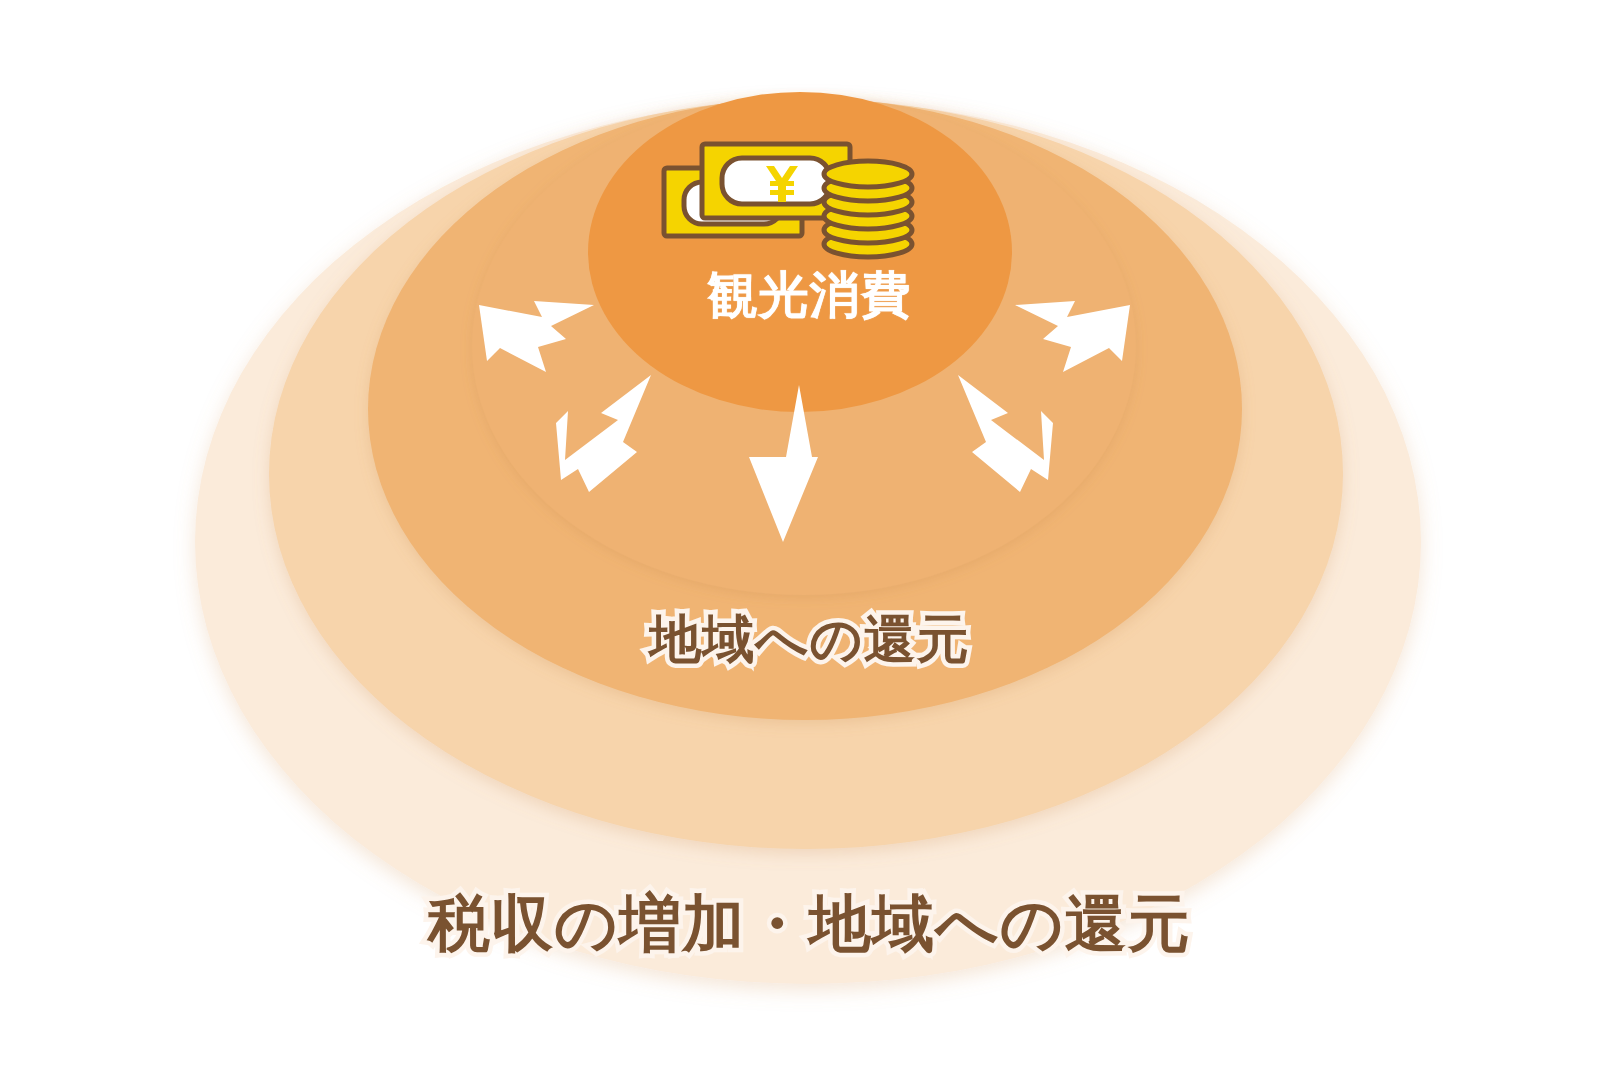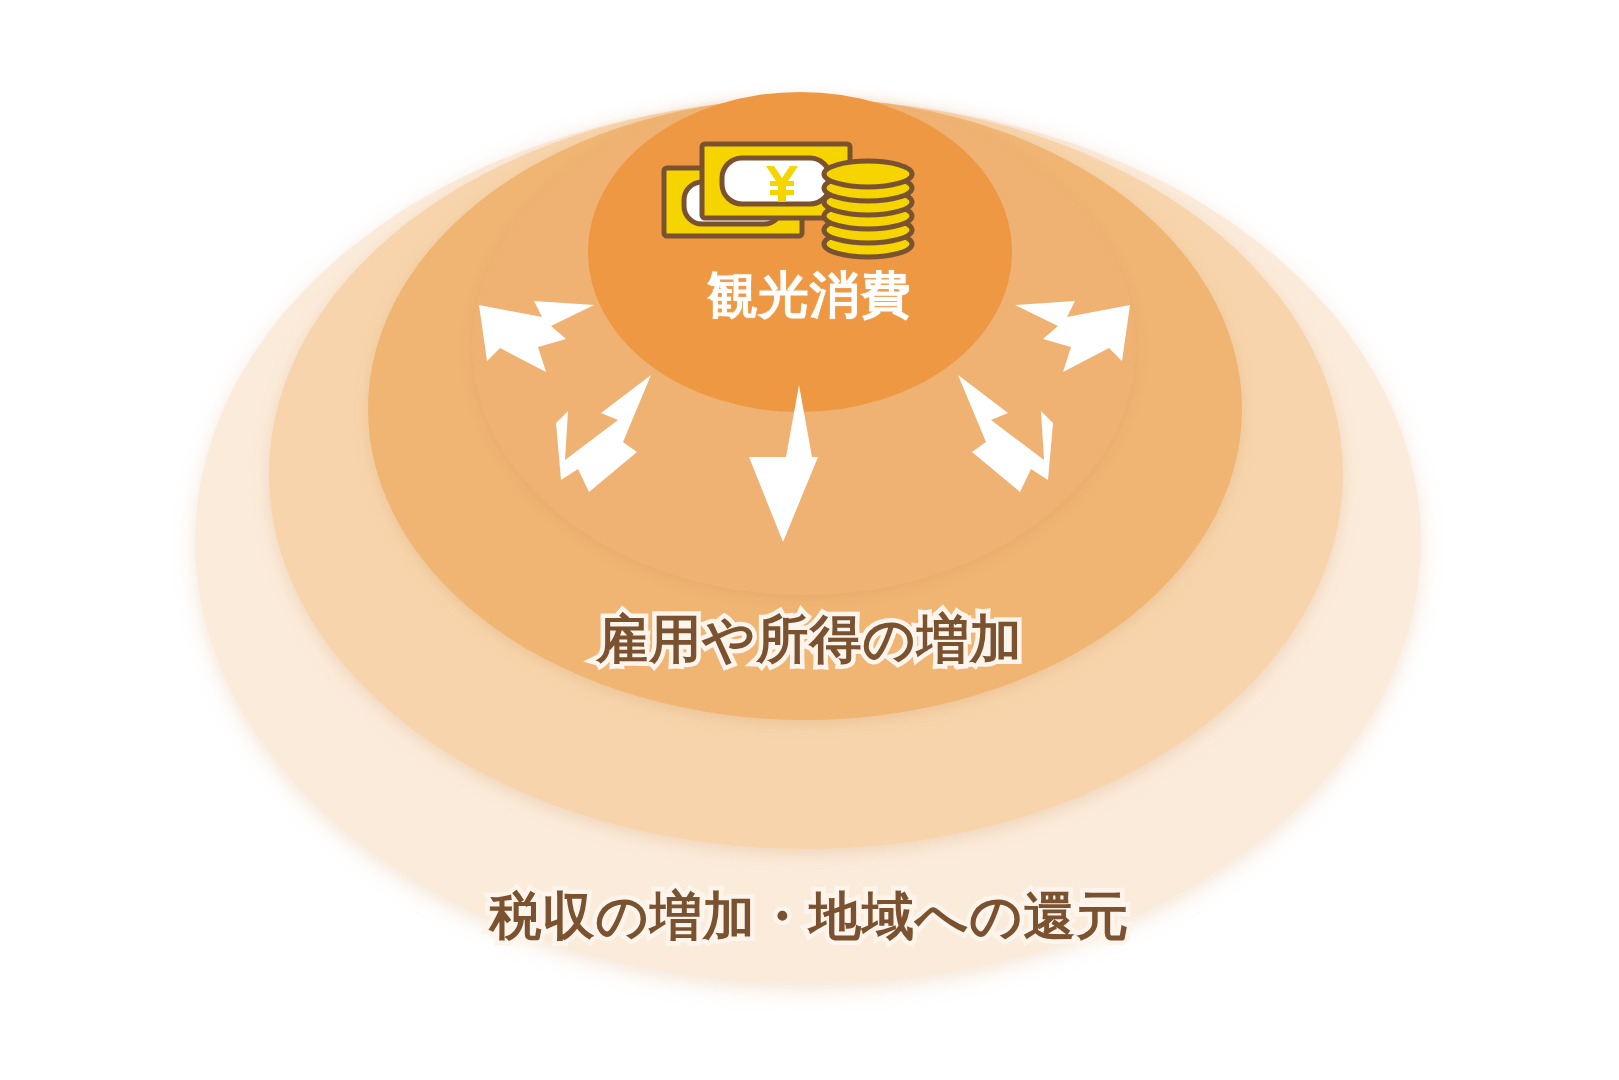--- a/index.html
+++ b/index.html
@@ -54,21 +54,21 @@
     color: #7A5230;
     -webkit-text-stroke: 9px #fdf4ec;
     paint-order: stroke fill;
     text-shadow:
       -1px -1px 0 #fdf4ec,  1px -1px 0 #fdf4ec,
       -1px  1px 0 #fdf4ec,  1px  1px 0 #fdf4ec;
   }
 
   .label-l1 { top: 605px; font-size: 52px; }
   .label-l2 { top: 745px; font-size: 52px; }
-  .label-l3 { top: 882px; font-size: 52px; }
+  .label-l3 { top: 882px; font-size: 62px; }
 
   
   #money-icon {
     position: absolute;
     left: 660px;
     top: 138px;
     width: 260px;
     height: 126px;
   }
   #money-icon svg { display: block; width: 260px; height: 126px; }
@@ -156,18 +156,18 @@
         <ellipse cx="208" cy="78" rx="44" ry="13" fill="#F5D400" stroke="#7A5230" stroke-width="5"></ellipse>
         <ellipse cx="208" cy="64" rx="44" ry="13" fill="#F5D400" stroke="#7A5230" stroke-width="5"></ellipse>
         <ellipse cx="208" cy="50" rx="44" ry="13" fill="#F5D400" stroke="#7A5230" stroke-width="5"></ellipse>
         <ellipse cx="208" cy="36" rx="44" ry="13" fill="#F5D400" stroke="#7A5230" stroke-width="5"></ellipse>
       </g>
     </svg>
   </div>
 
   <div class="ring-label label-center">観光消費</div>
 
-  <div class="ring-label label-brown label-l1">雇用や所得の増加</div>
+  <div class="ring-label label-brown label-l1">地域への還元</div>
 
 
   <div class="ring-label label-brown label-l3">税収の増加・地域への還元</div>
 
 </div>
 
 </body></html>

